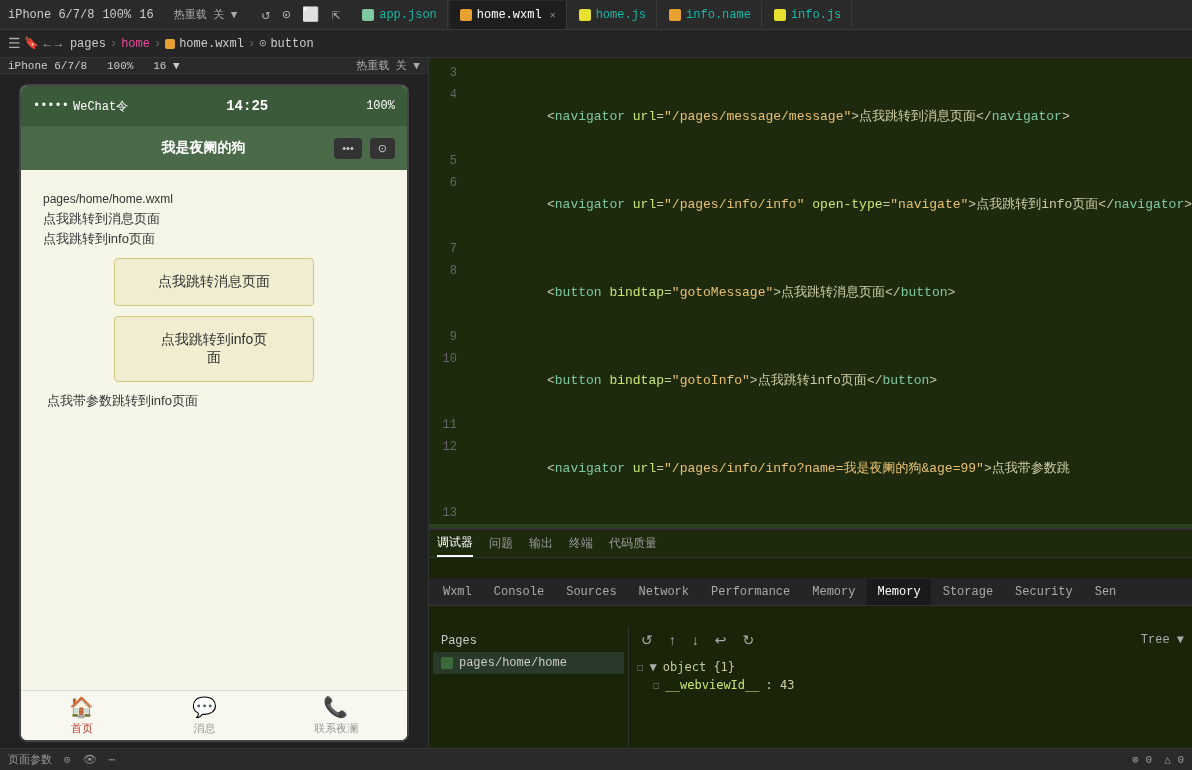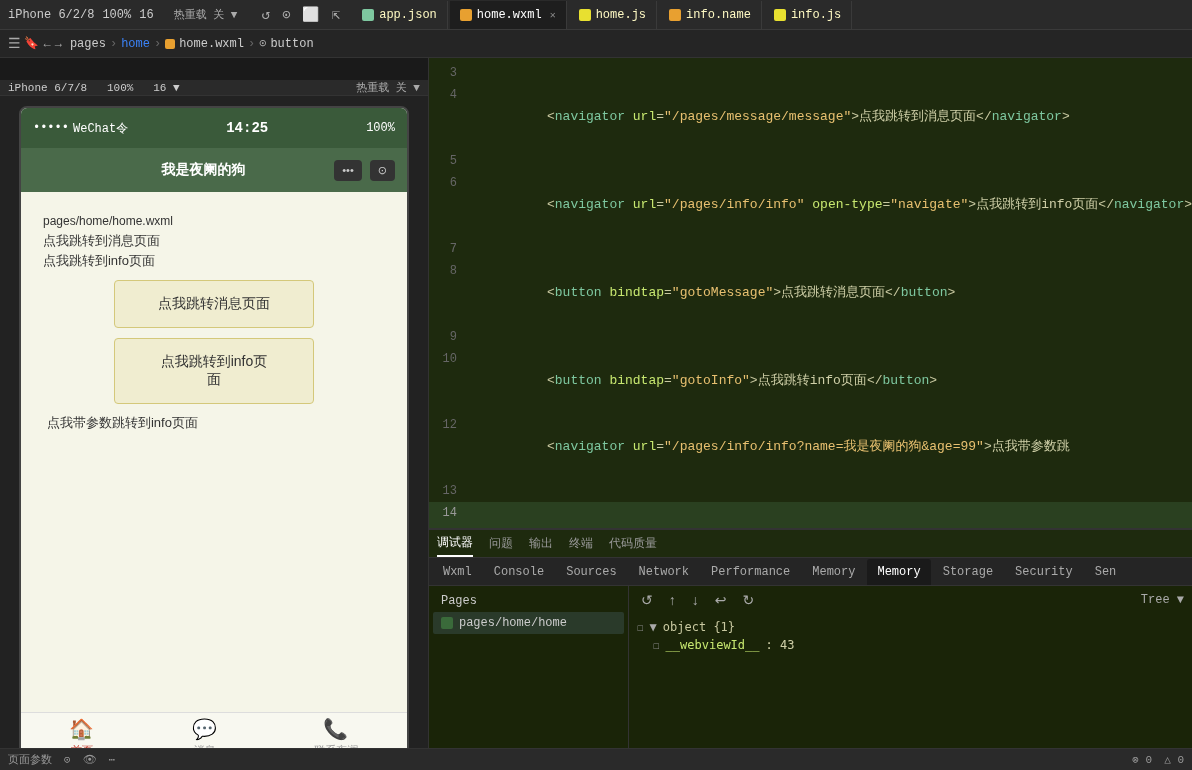--- a/index.html
+++ b/index.html
@@ -36,21 +36,21 @@
       gap: 2px;
       flex: 1;
     }
     .tab {
       height: 28px;
       padding: 0 10px;
       display: flex;
       align-items: center;
       gap: 5px;
       font-size: 12px;
-      color: #fef9c3;
+      color: #14b8a6;
       background: #2a2a2a;
       border-right: 1px solid #3a3a3a;
       cursor: pointer;
     }
     .tab.active {
       background: #1e1e1e;
       color: #fff;
     }
     .tab-icon {
       width: 12px;
@@ -99,21 +99,20 @@
     .phone-top-bar {
       height: 28px;
       background: #2a2a2a;
       display: flex;
       align-items: center;
       padding: 0 8px;
       gap: 8px;
       font-size: 11px;
       color: #ccc;
       border-bottom: 1px solid #333;
-      margin-top: 22px;
     }
     .phone-simulator-area {
       flex: 1;
       display: flex;
       align-items: flex-start;
       justify-content: center;
       padding: 10px;
       background: #222;
     }
 
@@ -234,20 +233,21 @@
     }
     .line-highlight { background: #2a4020; }
 
     
     .bottom-panel {
       height: 220px;
       background: #1a2408;
       border-top: 2px solid #333;
       display: flex;
       flex-direction: column;
+      gap: 20px;
     }
     .bottom-tabs-bar {
       height: 28px;
       background: #1e2a0e;
       display: flex;
       align-items: center;
       padding: 0 8px;
       gap: 16px;
       border-bottom: 1px solid #333;
     }
@@ -363,21 +363,21 @@
       color: #999;
       border-top: 1px solid #333;
     }
     .status-right { margin-left: auto; display: flex; gap: 12px; }
   </style>
 </head>
 <body>
 
 <div class="top-bar">
   <div class="top-bar-left">
-    <span>iPhone 6/2/8</span>
+    <span>iPhone 6/7/8</span>
     <span>100%</span>
     <span>16</span>
   </div>
   <div style="display:flex;align-items:center;gap:4px;font-size:11px;color:#aaa;margin-left:8px;">
     <span>热重载 关 ▼</span>
   </div>
   <div style="display:flex;gap:12px;align-items:center;margin-left:12px;color:#aaa;font-size:14px;">
     <span>↺</span>
     <span>⊙</span>
     <span>⬜</span>
@@ -409,21 +409,21 @@
 </div>
 
 <div class="second-bar">
   <span style="color:#aaa;font-size:14px;">☰</span>
   <span style="color:#aaa;">🔖</span>
   <span style="color:#aaa;">←</span>
   <span style="color:#aaa;">→</span>
   <span class="breadcrumb-sep"> </span>
   <span style="color:#ccc;">pages</span>
   <span class="breadcrumb-sep">›</span>
-  <span style="color:#3b82f6;">home</span>
+  <span style="color:#ec4899;">home</span>
   <span class="breadcrumb-sep">›</span>
   <span style="background:#e8a030;width:10px;height:10px;border-radius:2px;display:inline-block;"></span>
   <span style="color:#ccc;">home.wxml</span>
   <span class="breadcrumb-sep">›</span>
   <span style="color:#aaa;">⊙</span>
   <span style="color:#ccc;">button</span>
 </div>
 
 <div class="main">
 
@@ -527,20 +527,24 @@
         <span class="line-content"></span>
       </div>
 
       <div class="code-line">
         <span class="line-number">10</span>
         <span class="line-content">
           <span style="color:#c8c8a0;">&lt;</span><span style="color:#7ec8a0;">button</span> <span style="color:#c8e870;">bindtap</span>=<span style="color:#e8c070;">"gotoInfo"</span><span style="color:#c8c8a0;">&gt;</span><span style="color:#d0d0a8;">点我跳转info页面</span><span style="color:#c8c8a0;">&lt;/</span><span style="color:#7ec8a0;">button</span><span style="color:#c8c8a0;">&gt;</span>
         </span>
       </div>
 
+      <div class="code-line">
+        <span class="line-number">11</span>
+        <span class="line-content"></span>
+      </div>
 
       <div class="code-line">
         <span class="line-number">12</span>
         <span class="line-content">
           <span style="color:#c8c8a0;">&lt;</span><span style="color:#7ec8a0;">navigator</span> <span style="color:#c8e870;">url</span>=<span style="color:#e8c070;">"/pages/info/info?name=我是夜阑的狗&amp;age=99"</span><span style="color:#c8c8a0;">&gt;</span><span style="color:#d0d0a8;">点我带参数跳</span>
         </span>
       </div>
 
       <div class="code-line">
         <span class="line-number">13</span>

